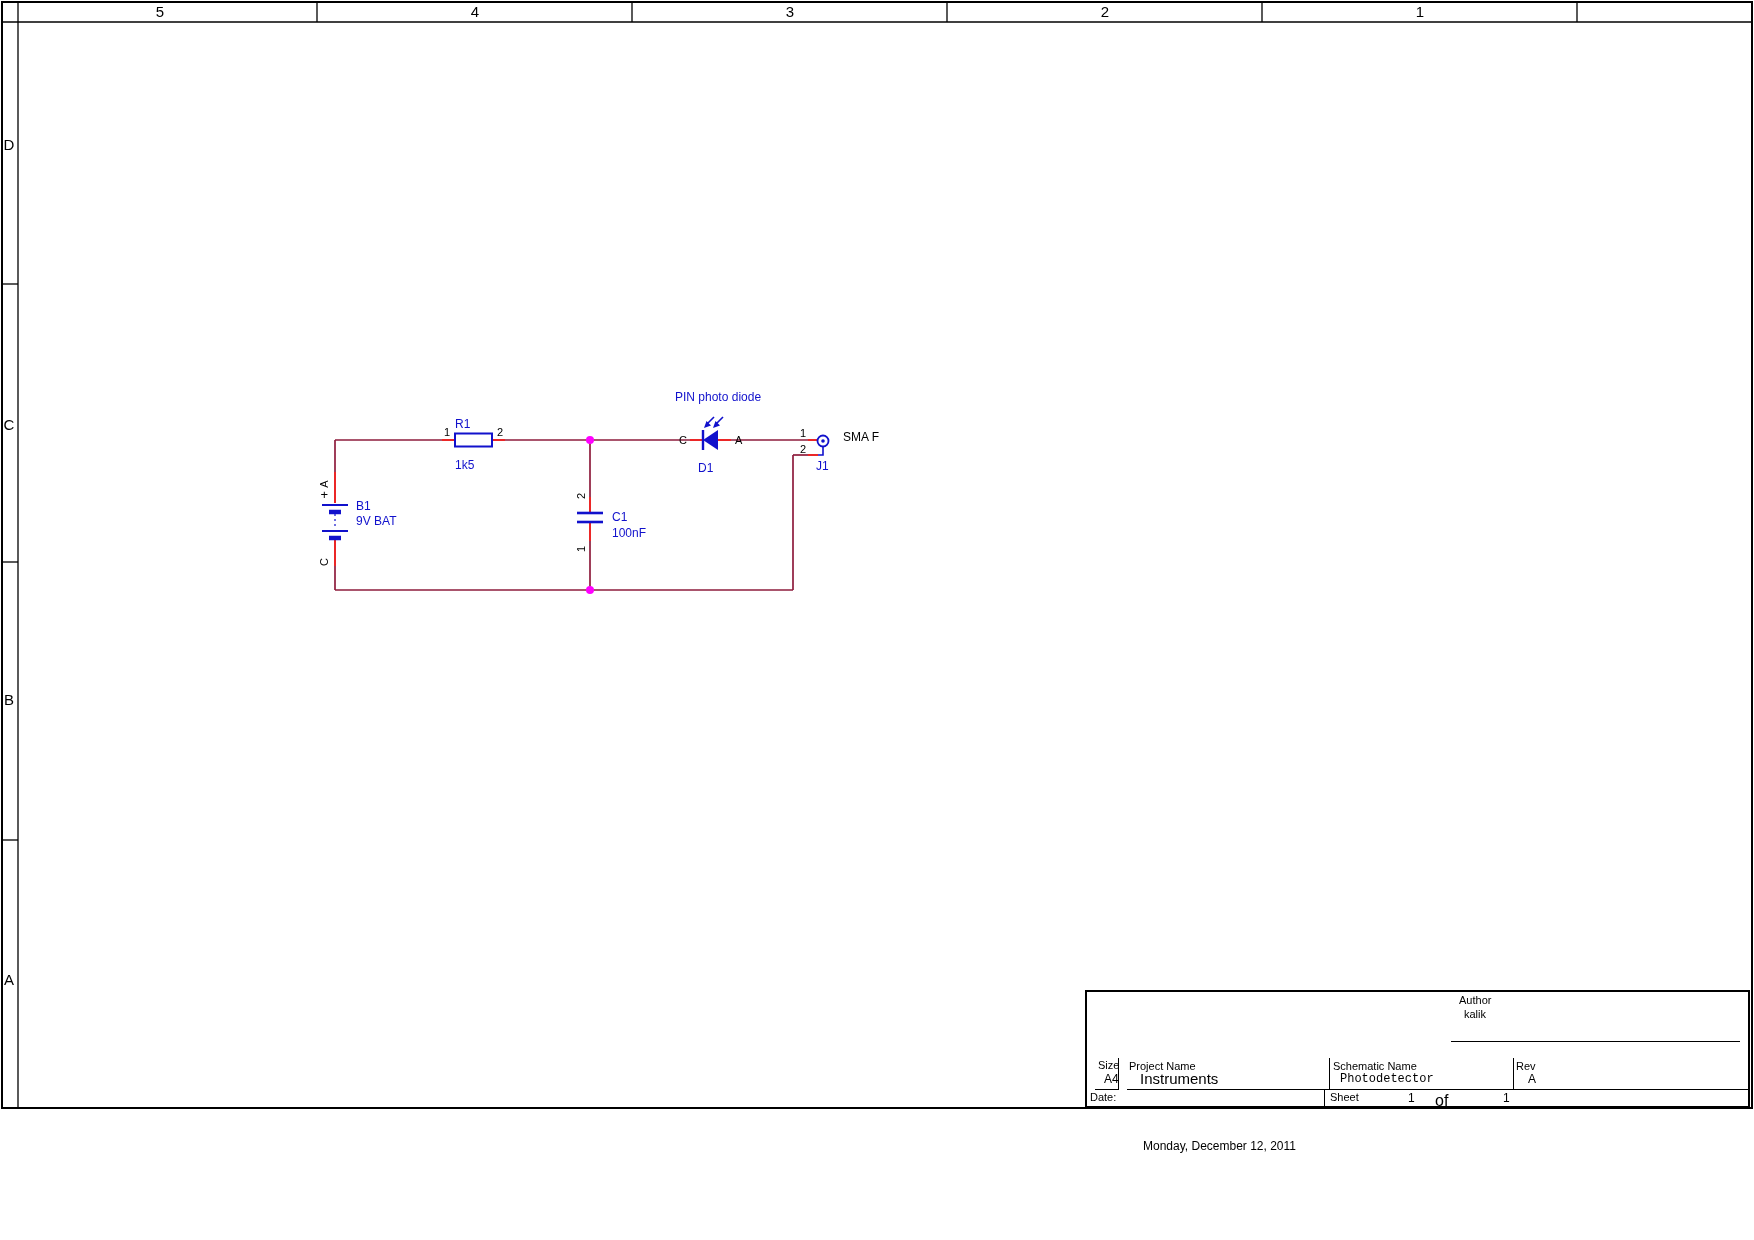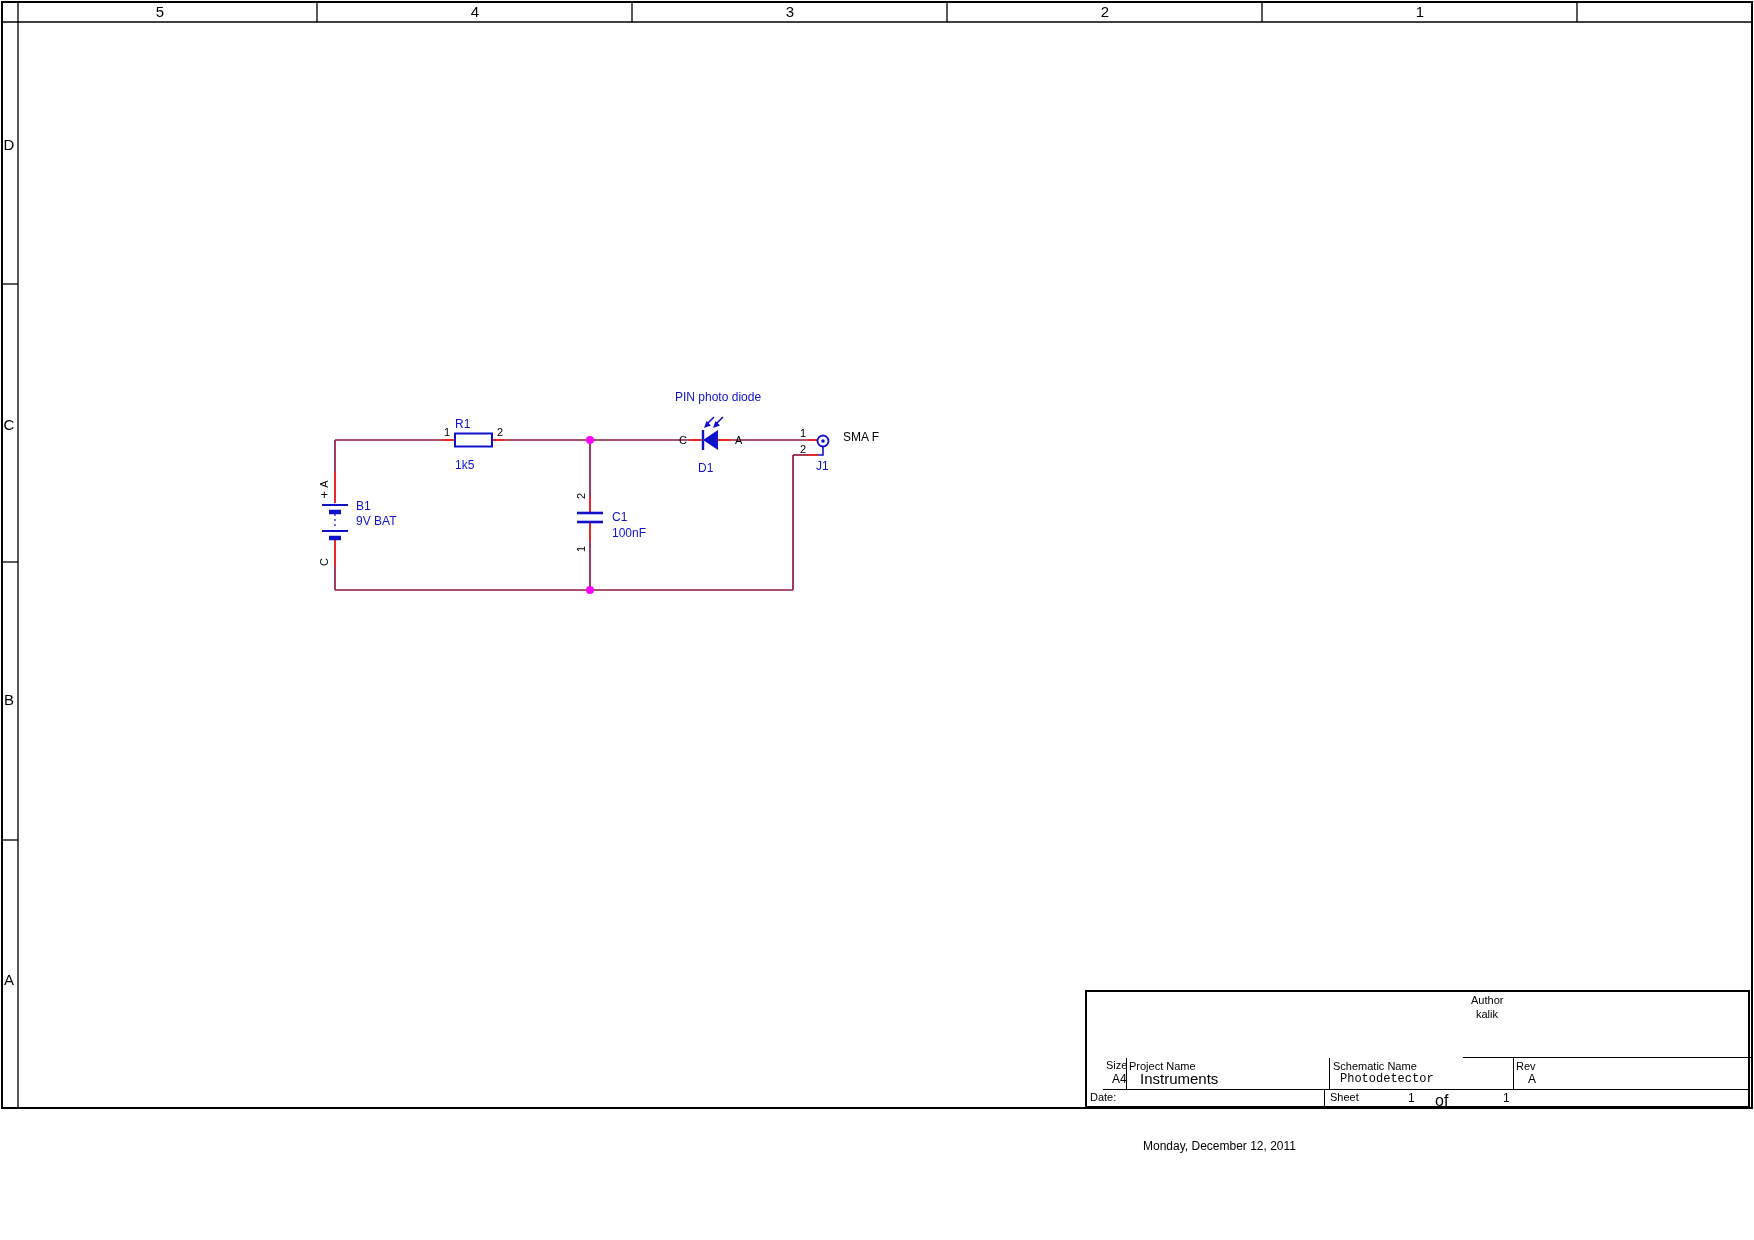--- a/index.html
+++ b/index.html
@@ -19,22 +19,22 @@
   .title-block {
     position:absolute; left:1085px; top:990px; width:665px; height:118px;
     border:2px solid #000; background:#fff;
   }
   .tb-cell { position:absolute; }
   .bR { border-right:1px solid #000; }
   .bB { border-bottom:1px solid #000; }
   .tb-label { position:absolute; left:4px; top:2px; font-size:11px; white-space:nowrap; }
 
   .tb-firma     { left:0;     top:0;    width:372px; height:66px; }
-  .tb-author    { left:376px; top:0;    width:289px; height:66px; }
-  .tb-size      { left:16px;     top:66px; width:24px;  height:32px; }
+  .tb-author    { left:364px; top:0;    width:289px; height:50px; }
+  .tb-size      { left:8px;     top:66px; width:24px;  height:32px; }
   .tb-project   { left:40px;  top:66px; width:203px; height:32px; }
   .tb-schematic { left:243px; top:66px; width:184px; height:32px; }
   .tb-rev       { left:427px; top:66px; width:234px; height:32px; }
   .tb-date      { left:0;     top:98px; width:238px; height:16px; }
   .tb-sheet     { left:238px; top:98px; width:423px; height:16px; }
 
   .v-firma  { position:absolute; left:51px; top:9px;  font-size:33px; font-weight:bold; letter-spacing:2px; }
   .v-author { position:absolute; left:13px; top:16px; font-size:11px; }
   .lbl-author { left:8px; }
   .lbl-size { left:3px; top:1px; }

